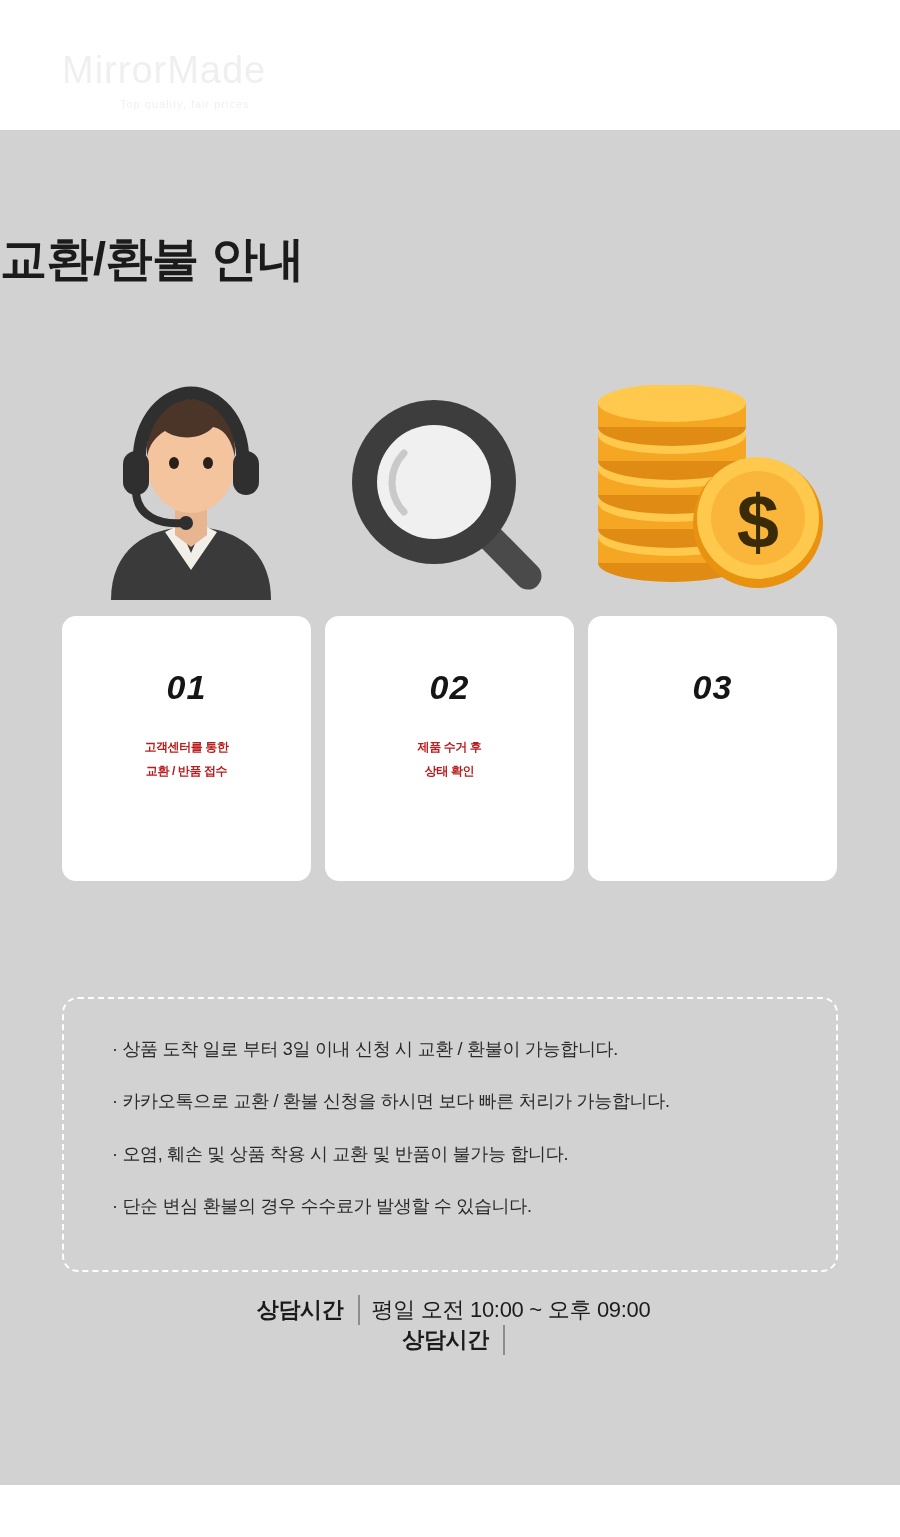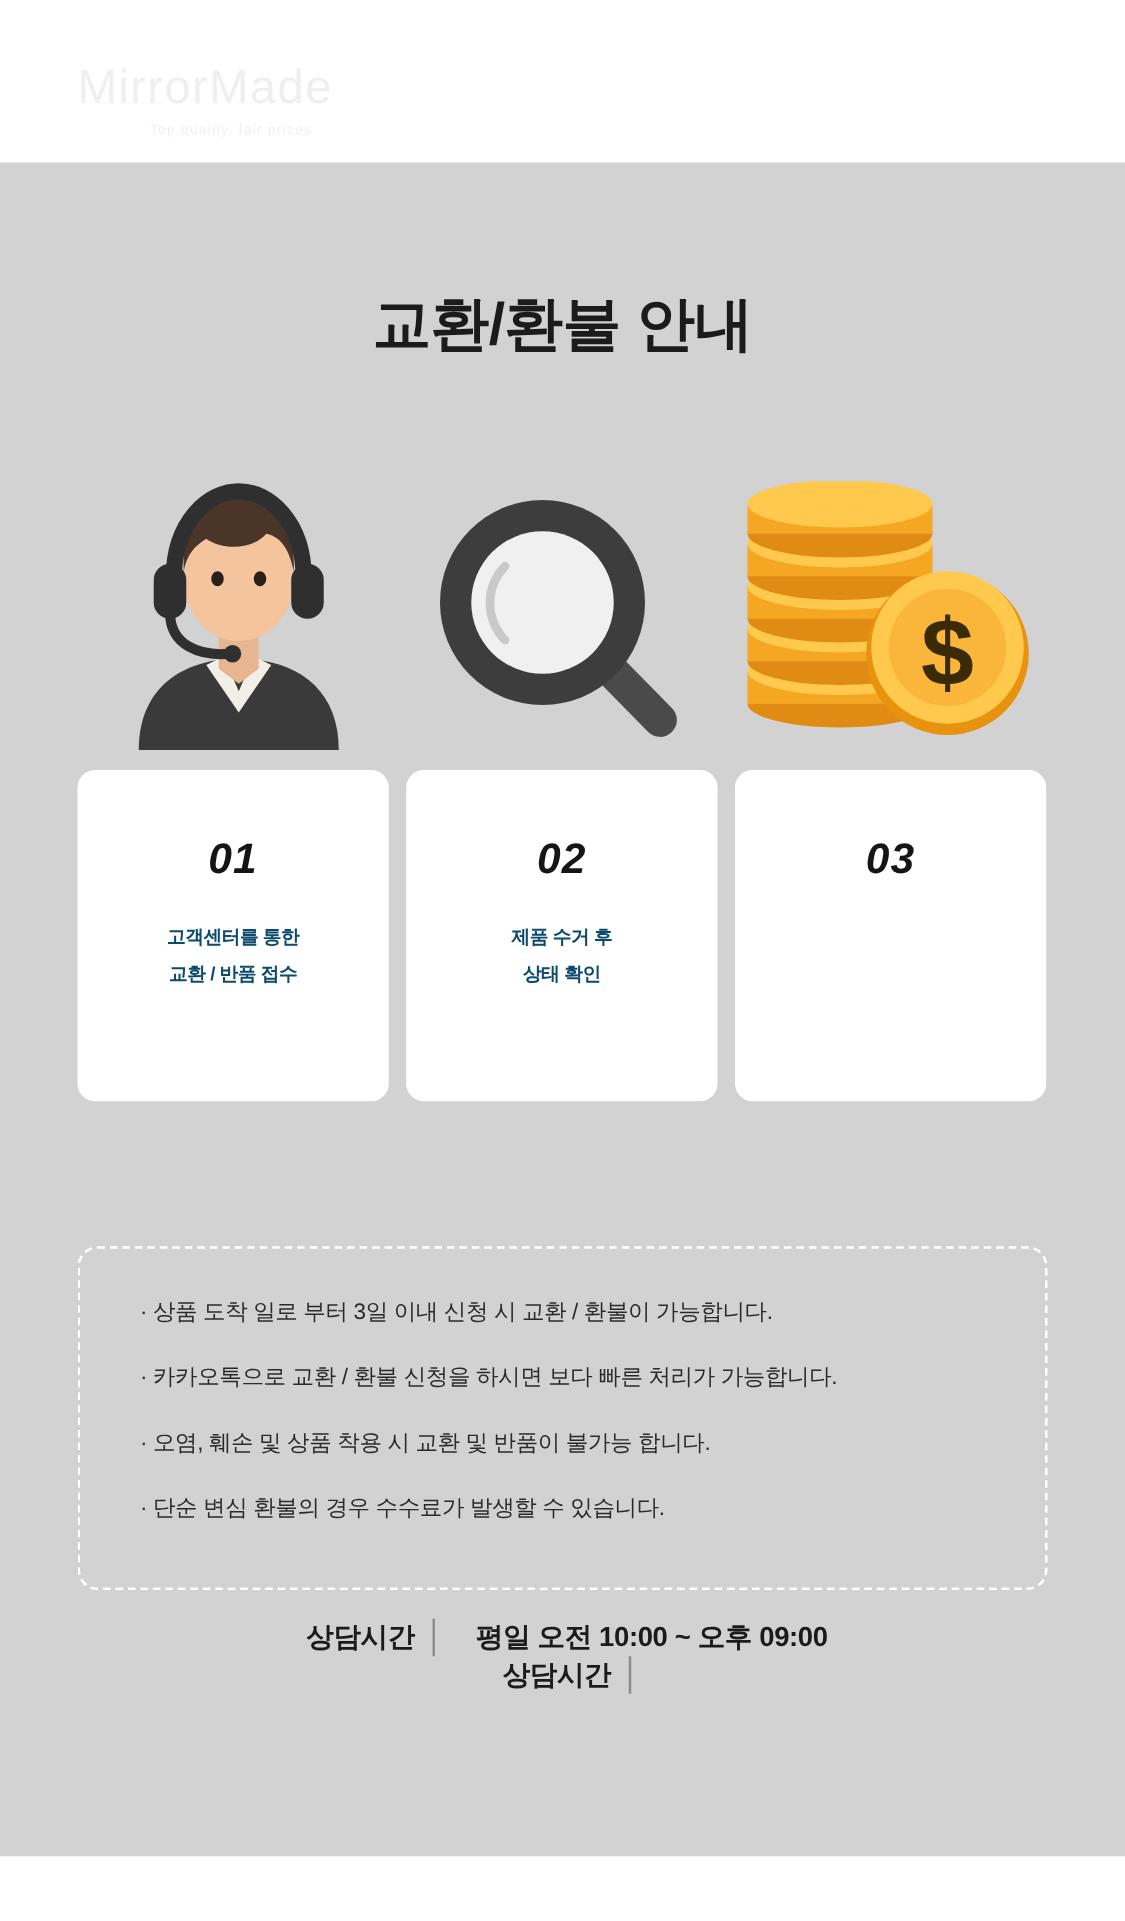--- a/index.html
+++ b/index.html
@@ -56,21 +56,20 @@
     left: 0; top: 130px;
     width: 900px;
     height: 1407px;
     background: #d2d2d2;
   }
 
   .title {
     position: absolute;
     left: 0; top: 228px;
     width: 900px;
-    text-align: center;
     font-size: 47px;
     font-weight: bold;
     color: #1b1b1b;
     letter-spacing: -0.5px;
   }
 
   
   .icon-row {
     position: absolute;
     left: 62px;
@@ -108,23 +107,23 @@
     font-size: 34px;
     font-weight: bold;
     font-style: italic;
     color: #151515;
     letter-spacing: 1px;
   }
   .card-lines {
     margin-top: 28px;
   }
   .card-line {
-    font-size: 15px;
+    font-size: 12px;
     font-weight: bold;
-    color: #0c4a6e;
+    color: #b91c1c;
     line-height: 2.0;
     letter-spacing: -0.4px;
   }
 
   
   .notice {
     position: absolute;
     left: 62px;
     top: 997px;
     width: 776px;
@@ -164,22 +163,22 @@
     text-align: right;
     padding-right: 14px;
     font-weight: bold;
   }
   .hours-sep {
     width: 2px;
     height: 30px;
     background: #8d8d8d;
   }
   .hours-value {
-    padding-left: 33px;
-    font-weight: bold;
+    padding-left: 12px;
+    font-weight: normal;
     white-space: nowrap;
   }
 
   
   .bottom-band {
     position: absolute;
     left: 0; top: 1485px;
     width: 900px;
     height: 52px;
     background: #ffffff;

